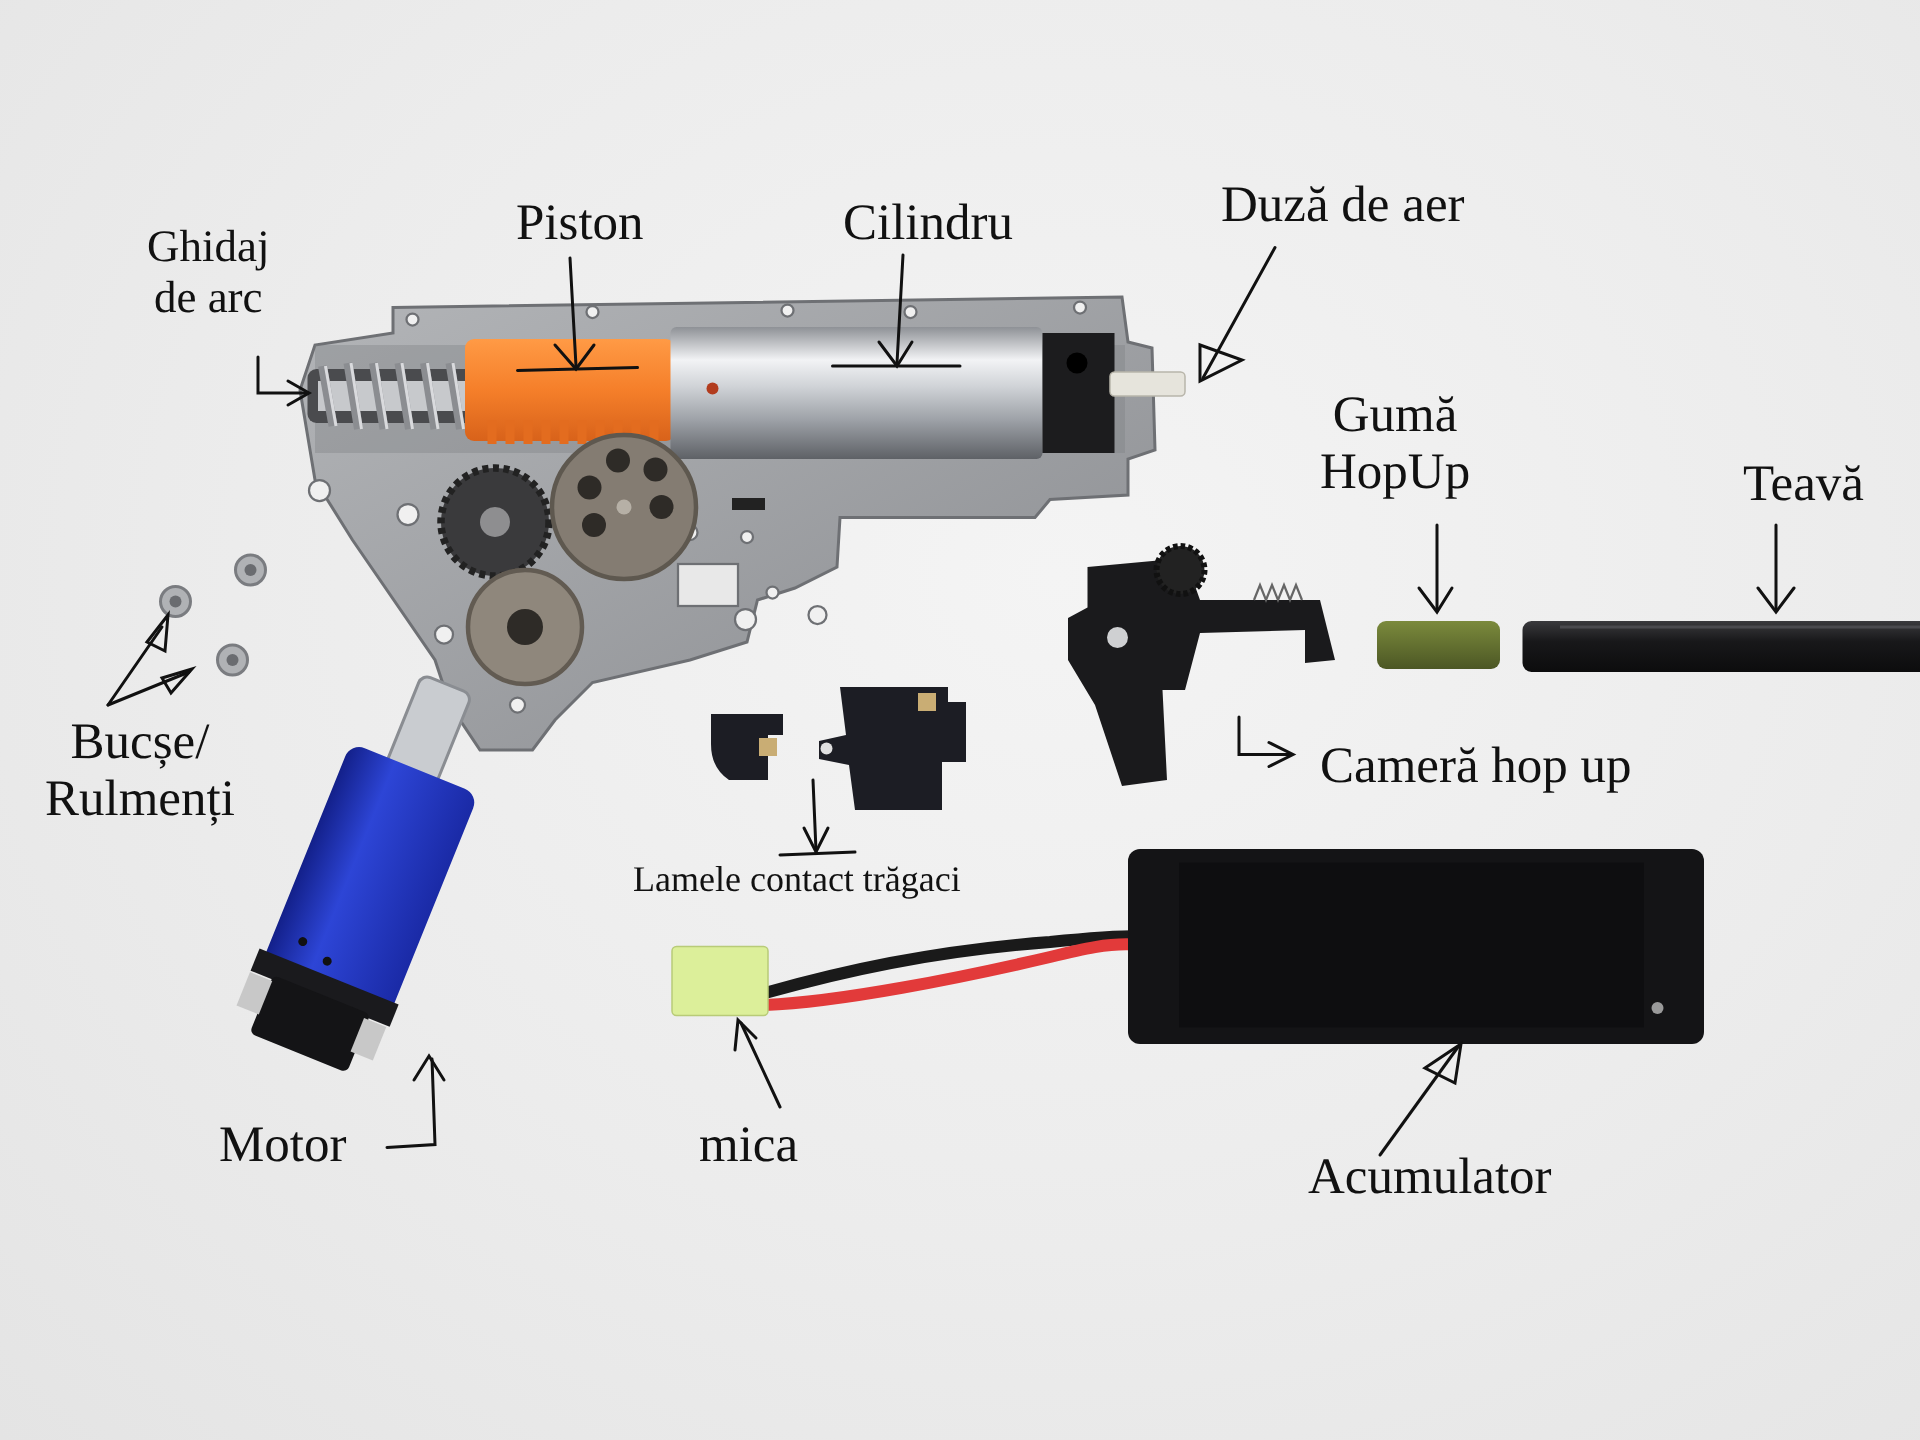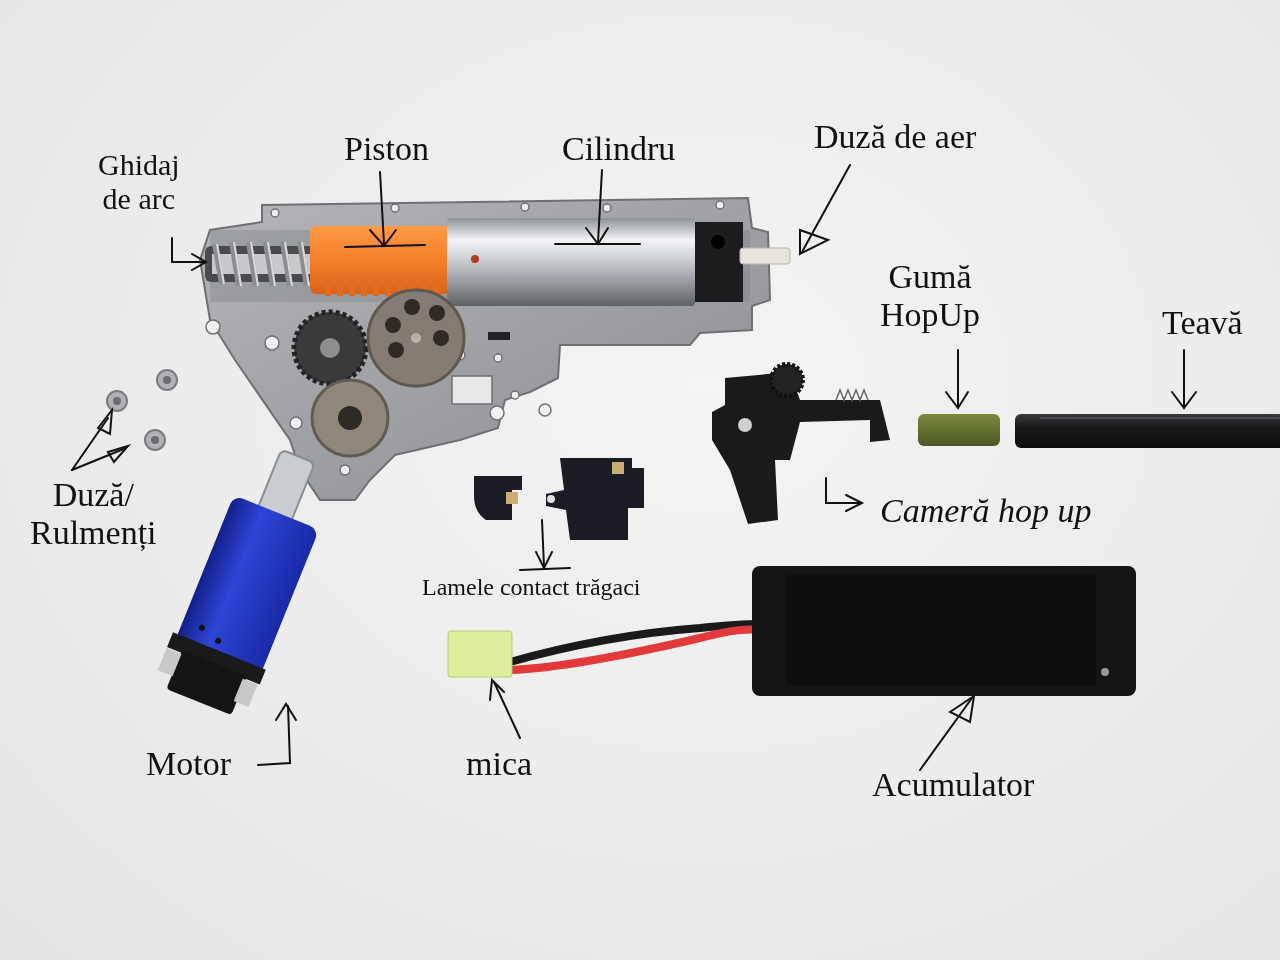--- a/index.html
+++ b/index.html
@@ -247,24 +247,24 @@
   </div>
   <div class="label lbl-md" style="left:344px; top:130px;">Piston</div>
   <div class="label lbl-md" style="left:562px; top:130px;">Cilindru</div>
   <div class="label lbl-md" style="left:814px; top:118px;">Duză de aer</div>
   <div class="label lbl-md" style="left:880px; top:258px;">
     <div>Gumă</div>
     <div>HopUp</div>
   </div>
   <div class="label lbl-md" style="left:1162px; top:304px;">Teavă</div>
   <div class="label lbl-md" style="left:30px; top:476px;">
-    <div>Duză/</div>
+    <div>Bucșe/</div>
     <div>Rulmenți</div>
   </div>
-  <div class="label lbl-md" style="left:880px; top:492px;font-style:italic;">Cameră hop up</div>
+  <div class="label lbl-md" style="left:880px; top:492px;">Cameră hop up</div>
   <div class="label lbl-xs" style="left:410px; top:574px;margin-left:12px;">Lamele contact trăgaci</div>
   <div class="label lbl-md" style="left:146px; top:745px;">Motor</div>
   <div class="label lbl-md" style="left:466px; top:745px;">
     <div>mica</div>
   </div>
   <div class="label lbl-md" style="left:872px; top:766px;">Acumulator</div>
 
 </div>
 
 </body></html>

